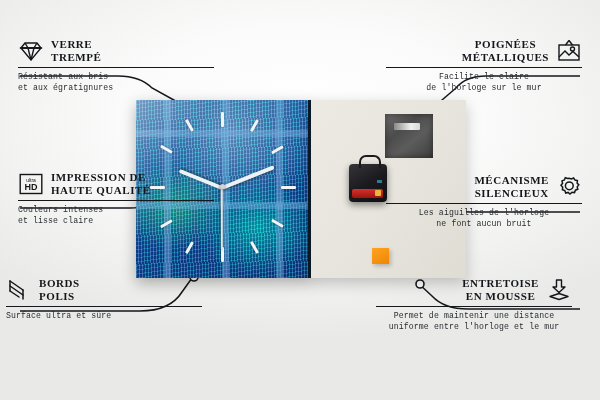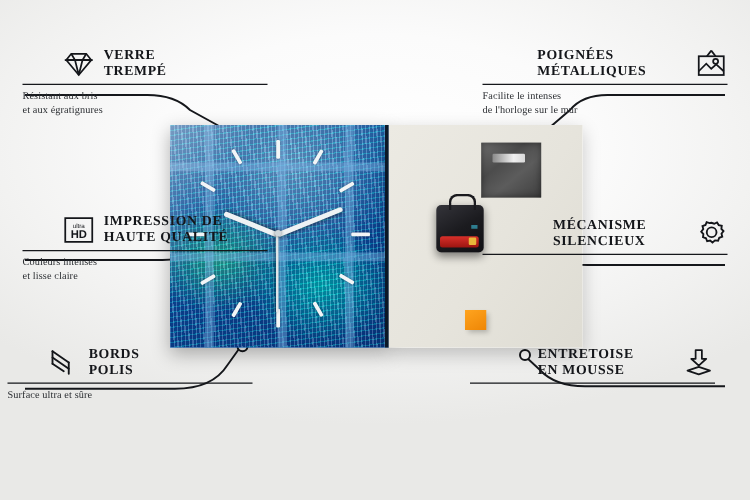--- a/index.html
+++ b/index.html
@@ -57,28 +57,28 @@
     background:linear-gradient(180deg,#d8302a,#9c1511);}
   .mech .battery .plus{position:absolute;right:2px;top:1px;width:6px;height:6px;
     background:#e8b83a;border-radius:1px;}
   .mech .dot{position:absolute;right:5px;top:16px;width:5px;height:3px;background:#2e7d8f;}
   .spacer{position:absolute;left:61px;top:148px;width:17px;height:16px;
     background:linear-gradient(150deg,#ffa41f,#ee8605);box-shadow:2px 2px 4px rgba(0,0,0,.22);}
 
   
   .callout{position:absolute;width:196px;}
   .callout.left{text-align:left;}
-  .callout.right{text-align:left;}
+  .callout.right{text-align:center;}
   .head{display:flex;align-items:center;gap:7px;}
   .callout.right .head{flex-direction:row;justify-content:flex-end;}
   .title{font-size:11px;font-weight:bold;letter-spacing:.55px;color:#14161a;
          line-height:12.5px;text-transform:uppercase;}
   .rule{height:1.4px;background:#15171b;margin:4px 0 4px;}
-  .sub{font-size:8.2px;color:#2a2d31;line-height:10.5px;letter-spacing:.1px;}
-  .ico{flex:0 0 auto;width:26px;height:24px;color:#8b5cf6;margin-left:32px;}
+  .sub{font-size:8.2px;color:#2a2d31;line-height:10.5px;letter-spacing:.1px;font-family:Liberation Mono, monospace;}
+  .ico{flex:0 0 auto;width:26px;height:24px;color:#8b5cf6;}
   .ico svg{display:block;width:100%;height:100%;}
 
   svg.links{position:absolute;inset:0;width:600px;height:400px;pointer-events:none;}
 </style>
 </head>
 <body>
 
 <div class="stage">
 
   <svg class="links" viewBox="0 0 600 400">
@@ -226,21 +226,21 @@
           <rect x="3" y="6" width="20" height="15"></rect>
           <path d="M13,1.5 L9.5,6 M13,1.5 L16.5,6"></path>
           <path d="M3,18 L9,12 L13,16 L17,12.5 L23,18"></path>
           <circle cx="16.5" cy="10" r="2"></circle>
             </g>
           </svg>
       </span>
     </div>
     <div class="rule"></div>
     <div class="sub">
-      <span>Facilite le intenses</span><br>
+      <span>Facilite le claire</span><br>
       <span>de l'horloge sur le mur</span>
     </div>
   </div>
 
   <div class="callout right" style="left:386px;top:174px">
     <div class="head">
       <span class="title">
         <span>MÉCANISME</span><br>
         <span>SILENCIEUX</span>
       </span>
@@ -250,33 +250,41 @@
           <path d="M13,3.2 L15.4,4.0 L17.6,3.0 L19.0,5.1 L21.4,5.6 L21.1,8.1 L22.8,9.9
                    L21.2,11.9 L21.8,14.3 L19.4,15.2 L18.5,17.6 L16.0,17.3 L14.0,19.0
                    L12.1,17.4 L9.7,18.0 L8.8,15.6 L6.4,14.7 L6.7,12.2 L5.0,10.3
                    L6.6,8.3 L6.0,5.9 L8.4,5.0 L9.3,2.7 L11.6,3.5 Z"></path>
           <circle cx="13.3" cy="10.8" r="3.9"></circle>
             </g>
           </svg>
       </span>
     </div>
     <div class="rule"></div>
+    <div class="sub">
+      <span>Les aiguilles de l'horloge</span><br>
+      <span>ne font aucun bruit</span>
+    </div>
   </div>
 
   <div class="callout right" style="left:376px;top:277px">
     <div class="head">
       <span class="title">
         <span>ENTRETOISE</span><br>
         <span>EN MOUSSE</span>
       </span>
       <span class="ico">
         <svg viewBox="0 0 26 24">
             <g stroke="#14161a" stroke-width="1.4" fill="none" stroke-linejoin="round">
           <path d="M10.5,2 L15.5,2 L15.5,9 L19,9 L13,14.5 L7,9 L10.5,9 Z"></path>
           <path d="M13,15.5 L22,18.5 L13,21.5 L4,18.5 Z"></path>
             </g>
           </svg>
       </span>
     </div>
     <div class="rule"></div>
+    <div class="sub">
+      <span>Permet de maintenir une distance</span><br>
+      <span>uniforme entre l'horloge et le mur</span>
+    </div>
   </div>
 
 </div>
 
 </body></html>

